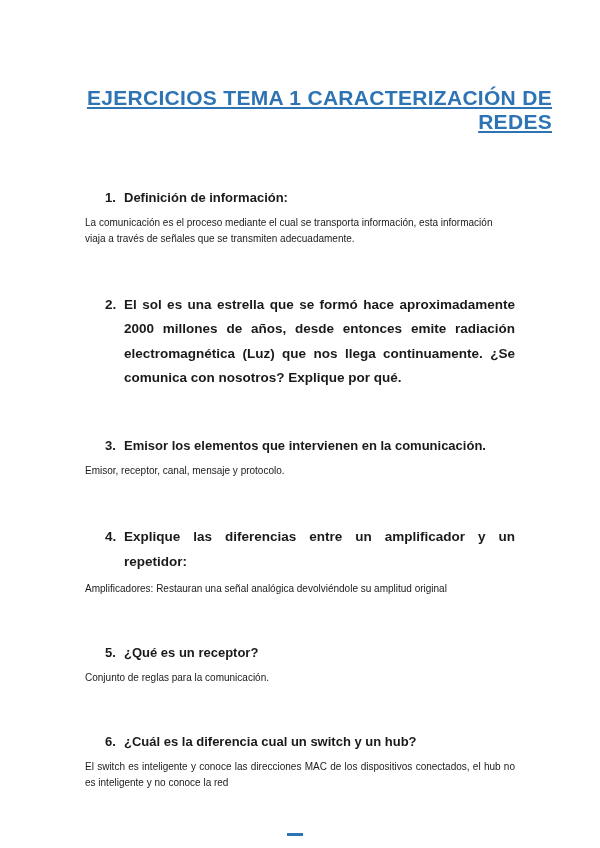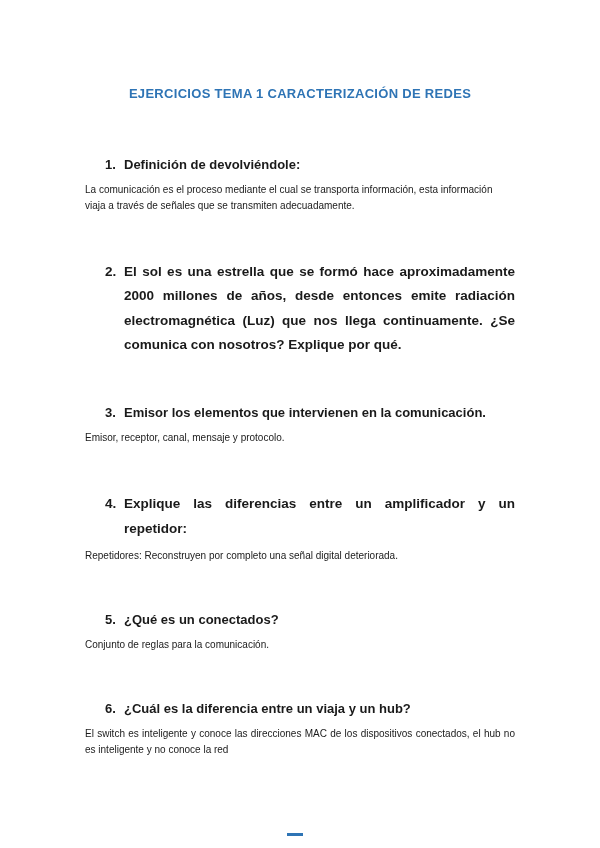--- a/index.html
+++ b/index.html
@@ -12,25 +12,26 @@
     width: 600px;
     height: 848px;
     margin: 0 auto;
     background: #ffffff;
     overflow: hidden;
     font-family: "Liberation Sans", sans-serif;
     color: #1f1f1f;
   }
   .doc-title {
     margin: 86px 48px 0 48px;
-    text-align: center;
-    font-size: 13px;
+    text-align: right;
+    font-size: 21px;
     font-weight: 700;
     letter-spacing: 0.3px;
     color: #2E74B5;
+    text-decoration: underline;
   }
   .content {
     margin: 0 85px;
   }
   .q-block {
     margin-top: 46px;
   }
   .q-block.first {
     margin-top: 54px;
   }
@@ -81,21 +82,21 @@
 </head>
 <body>
 
 <div class="page">
   <h1 class="doc-title" style="color: rgb(46, 116, 181);">EJERCICIOS TEMA 1 CARACTERIZACIÓN DE REDES</h1>
 
   <main class="content" id="questions-container">
   <section class="q-block first">
     <div class="q-heading">
       <span class="q-num">1.</span>
-      <span class="q-text">Definición de devolviéndole:</span>
+      <span class="q-text">Definición de información:</span>
     </div>
     <div class="q-answer">
           <p>La comunicación es el proceso mediante el cual se transporta información, esta información viaja a través de señales que se transmiten adecuadamente.</p>
         </div>
   </section>
 
   <section class="q-block">
     <div class="q-heading large justify">
       <span class="q-num">2.</span>
       <span class="q-text">El sol es una estrella que se formó hace aproximadamente 2000 millones de años, desde entonces emite radiación electromagnética (Luz) que nos llega continuamente. ¿Se comunica con nosotros? Explique por qué.</span>
@@ -111,38 +112,38 @@
           <p>Emisor, receptor, canal, mensaje y protocolo.</p>
         </div>
   </section>
 
   <section class="q-block">
     <div class="q-heading large justify">
       <span class="q-num">4.</span>
       <span class="q-text">Explique las diferencias entre un amplificador y un repetidor:</span>
     </div>
     <div class="q-answer">
-          <p>Repetidores: Reconstruyen por completo una señal digital deteriorada.</p>
+          <p>Amplificadores: Restauran una señal analógica devolviéndole su amplitud original</p>
         </div>
   </section>
 
   <section class="q-block">
     <div class="q-heading">
       <span class="q-num">5.</span>
-      <span class="q-text">¿Qué es un conectados?</span>
+      <span class="q-text">¿Qué es un receptor?</span>
     </div>
     <div class="q-answer">
           <p>Conjunto de reglas para la comunicación.</p>
         </div>
   </section>
 
   <section class="q-block">
     <div class="q-heading">
       <span class="q-num">6.</span>
-      <span class="q-text">¿Cuál es la diferencia entre un viaja y un hub?</span>
+      <span class="q-text">¿Cuál es la diferencia cual un switch y un hub?</span>
     </div>
     <div class="q-answer justify">
           <p>El switch es inteligente y conoce las direcciones MAC de los dispositivos conectados, el hub no es inteligente y no conoce la red</p>
         </div>
   </section>
 </main>
 
   <div class="footer-mark" style="background: rgb(46, 116, 181);"></div>
 </div>
 

